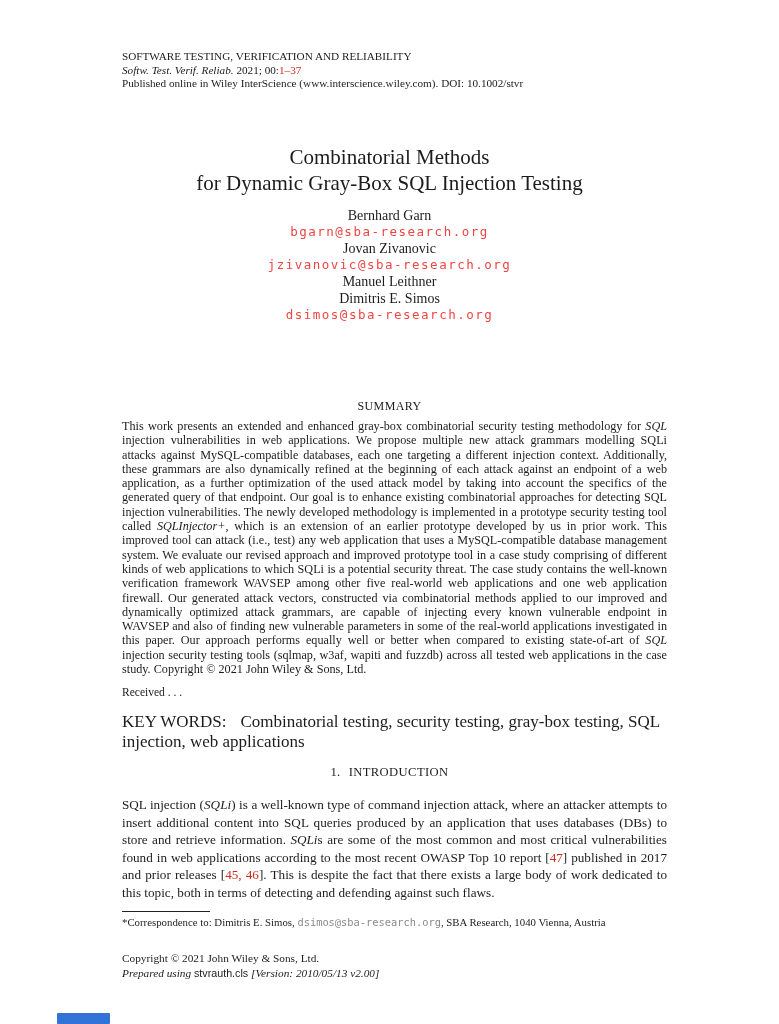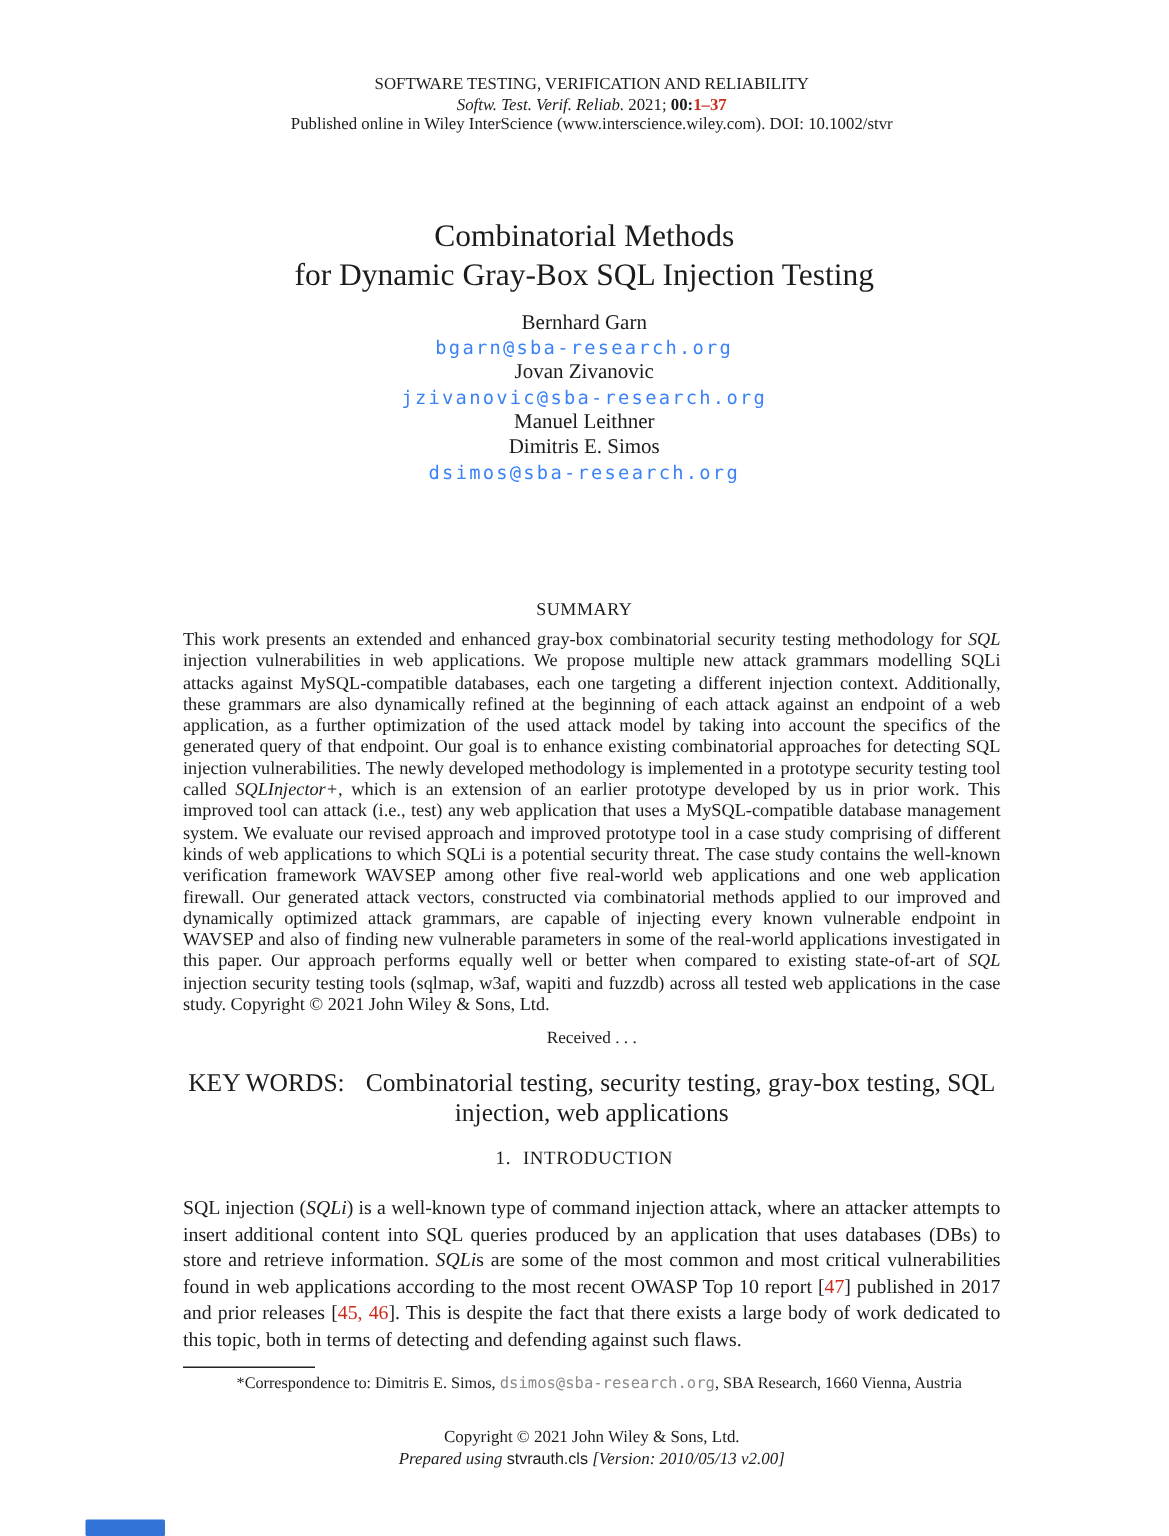--- a/index.html
+++ b/index.html
@@ -4,21 +4,21 @@
 <style>
   html,body{margin:0;padding:0;background:#ffffff;}
   .page{
     position:relative;
     width:779px;height:1024px;
     background:#ffffff;
     font-family:"Liberation Serif", serif;
     color:#1c1c1c;
     overflow:hidden;
   }
-  .abs{position:absolute;text-align:center;}
+  .abs{position:absolute;}
   
   .header{top:50px;left:122px;width:545px;font-size:11.2px;line-height:13.6px;}
   
   .title{top:144px;left:112px;width:555px;text-align:center;font-size:21px;line-height:26px;}
   
   .authors{top:207px;left:112px;width:555px;text-align:center;}
   .author-name{font-size:14px;line-height:17px;}
   .author-email{font-size:12.5px;line-height:16px;}
   
   .affiliation{top:346px;left:112px;width:555px;text-align:center;font-style:italic;font-size:11.5px;}
@@ -35,42 +35,42 @@
   .intro{top:796px;left:122px;width:545px;font-size:13.2px;line-height:17.6px;text-align:justify;}
   
   .footnote-rule{top:911px;left:122px;width:88px;border-top:1px solid #222;height:0;}
   .footnote{top:916px;left:122px;width:555px;font-size:10.8px;line-height:13px;}
   
   .copyright{top:952px;left:122px;width:545px;font-size:11.3px;}
   .prepared{top:967px;left:122px;width:545px;font-size:11.3px;font-style:italic;}
   .blue-bar{top:1013px;left:57px;width:53px;height:11px;border-radius:1px;}
   
   .i{font-style:italic;}
-  .b{font-weight:bold;}
+  .b{font-weight:normal;}
   .red{color:#cc2b1c;}
   .mono{
     font-family:"DejaVu Sans Mono", monospace;
     color:#8a8a8a;
     font-size:0.96em;
   }
   .monosp{
     font-family:"DejaVu Sans Mono", monospace;
-    color:#3b82f6;
+    color:#ef4444;
     letter-spacing:1.5px;
   }
   .sans{font-family:"Liberation Sans", sans-serif;font-style:normal;font-size:0.95em;}
 </style>
 </head>
 <body>
 
 <div class="page">
 
   <div class="abs header">
     <div>SOFTWARE TESTING, VERIFICATION AND RELIABILITY</div>
-    <div><span class="i">Softw. Test. Verif. Reliab.</span><span> 2021; </span><span class="b">00:</span><span class="red" style="color: rgb(204, 43, 28); font-weight: bold;">1–37</span></div>
+    <div><span class="i">Softw. Test. Verif. Reliab.</span><span> 2021; </span><span class="b">00:</span><span class="red" style="color: rgb(204, 43, 28);">1–37</span></div>
     <div>Published online in Wiley InterScience (www.interscience.wiley.com). DOI: 10.1002/stvr</div>
   </div>
 
   <div class="abs title">
     <div>Combinatorial Methods</div>
     <div>for Dynamic Gray-Box SQL Injection Testing</div>
   </div>
 
   <div class="abs authors" id="authors">
     <div class="author">
@@ -103,20 +103,20 @@
     <span class="kw-label">KEY WORDS:</span><span>Combinatorial testing, security testing, gray-box testing, SQL injection, web applications</span>
   </div>
 
   <div class="abs section-h">
     <span class="sec-num">1.</span><span>INTRODUCTION</span>
   </div>
 
   <div class="abs intro"><span>SQL injection (</span><span class="i">SQLi</span><span>) is a well-known type of command injection attack, where an attacker attempts to insert additional content into SQL queries produced by an application that uses databases (DBs) to store and retrieve information. </span><span class="i">SQLi</span><span>s are some of the most common and most critical vulnerabilities found in web applications according to the most recent OWASP Top 10 report [</span><span class="red" style="color: rgb(204, 43, 28);">47</span><span>] published in 2017 and prior releases [</span><span class="red" style="color: rgb(204, 43, 28);">45, 46</span><span>]. This is despite the fact that there exists a large body of work dedicated to this topic, both in terms of detecting and defending against such flaws.</span></div>
 
   <div class="abs footnote-rule"></div>
-  <div class="abs footnote"><span>*Correspondence to: Dimitris E. Simos, </span><span class="mono">dsimos@sba-research.org</span><span>, SBA Research, 1660 Vienna, Austria</span></div>
+  <div class="abs footnote"><span>*Correspondence to: Dimitris E. Simos, </span><span class="mono">dsimos@sba-research.org</span><span>, SBA Research, 1040 Vienna, Austria</span></div>
 
   <div class="abs copyright">Copyright © 2021 John Wiley &amp; Sons, Ltd.</div>
   <div class="abs prepared"><span class="i">Prepared using </span><span class="sans">stvrauth.cls</span><span class="i"> [Version: 2010/05/13 v2.00]</span></div>
 
   <div class="abs blue-bar" style="background: rgb(50, 115, 216);"></div>
 
 </div>
 
 </body></html>

